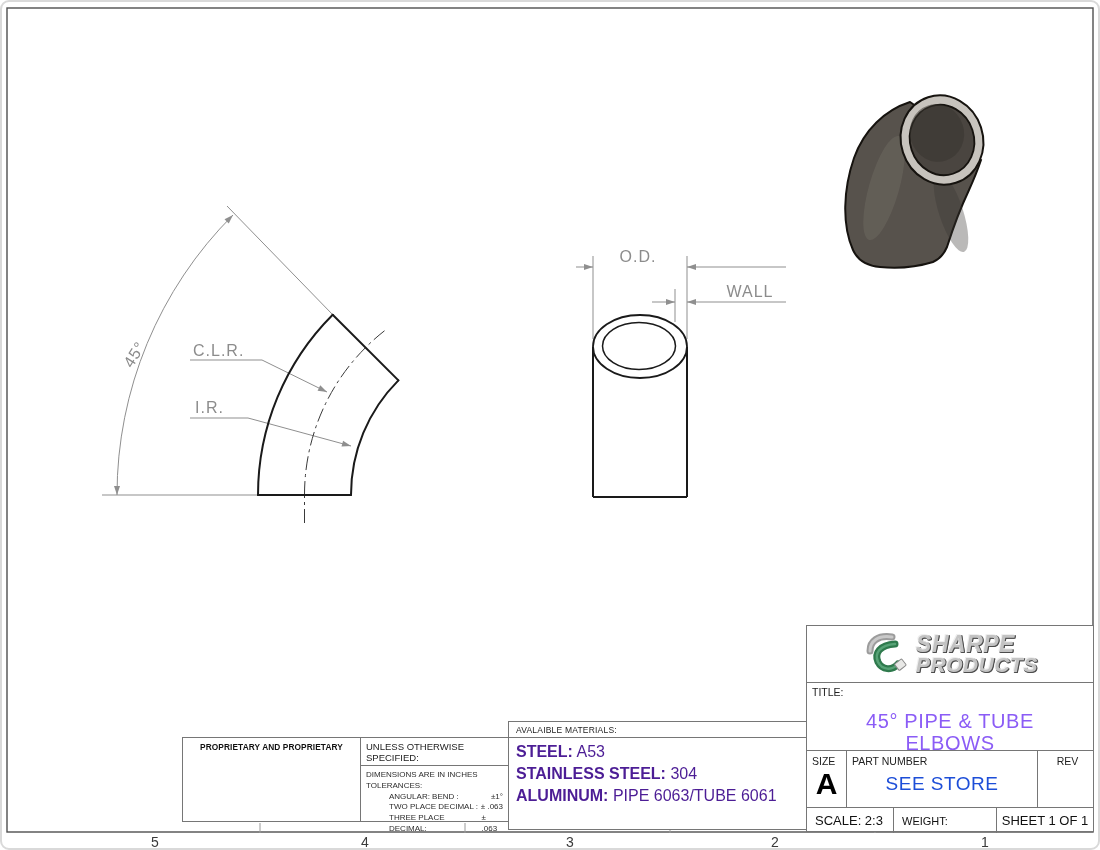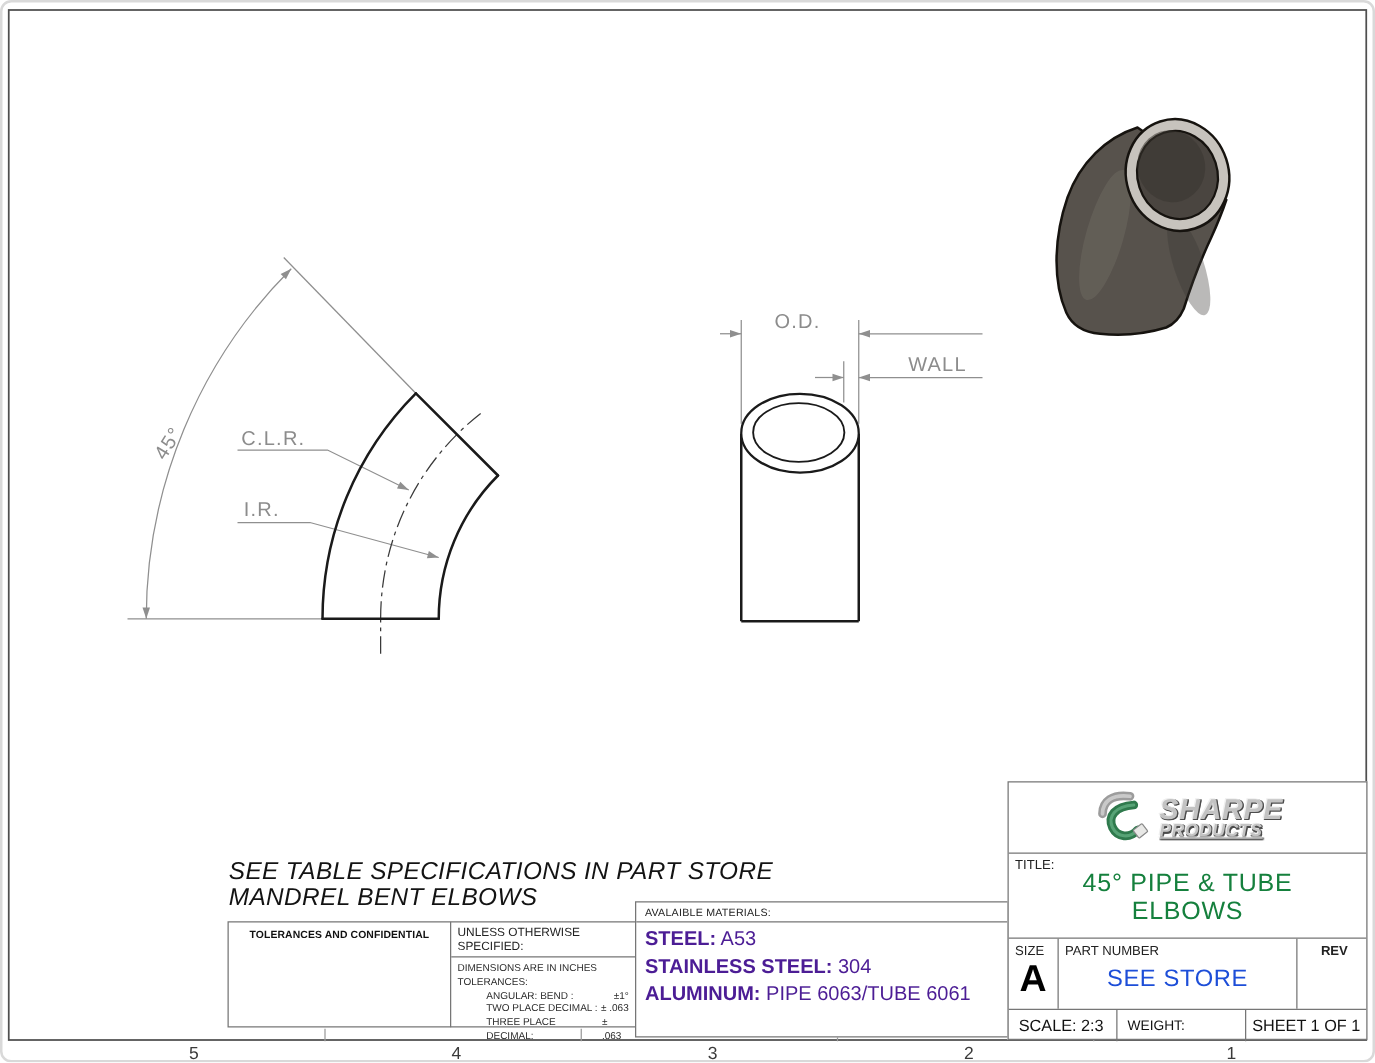--- a/index.html
+++ b/index.html
@@ -29,30 +29,30 @@
   .mat-body{padding:3px 6px 0 7px;font-size:16px;color:#4c1d95;line-height:1.37;}
   .mat-row b{font-weight:bold;}
 
   .tb-right{left:806px;top:625px;width:288px;height:207px;border:1px solid #767676;padding:0;}
   .tb-row{position:absolute;left:0;right:0;box-sizing:border-box;}
   .row-logo{top:0;height:57px;border-bottom:1px solid #767676;display:flex;align-items:center;justify-content:center;gap:6px;}
   .logo-words{display:flex;flex-direction:column;align-items:flex-start;line-height:.92;}
   .logo-word{font-weight:bold;font-style:italic;letter-spacing:.5px;color:#c3c3c3;
     text-shadow:-1px -1px 0 #efefef,1px 1px 0 #4c4c4c,1px 0 0 #5a5a5a,0 1px 0 #5a5a5a;}
   .logo-word.l1{font-size:23px;}
-  .logo-word.l2{font-size:14px;text-decoration:underline;}
+  .logo-word.l2{font-size:21px;}
   .row-title{top:57px;height:68px;border-bottom:1px solid #767676;}
   .title-label{position:absolute;left:5px;top:3px;font-size:10.5px;color:#222;}
-  .title-main{position:absolute;left:0;right:0;top:13px;text-align:center;font-size:20px;
-    letter-spacing:.6px;color:#15803d;line-height:1.1;}
+  .title-main{position:absolute;left:0;right:0;top:27px;text-align:center;font-size:20px;
+    letter-spacing:.6px;color:#8b5cf6;line-height:1.1;}
   .row-size{top:125px;height:57px;border-bottom:1px solid #767676;}
   .cell{position:absolute;top:0;bottom:0;box-sizing:border-box;}
   .c-size{left:0;width:40px;border-right:1px solid #767676;}
   .c-part{left:40px;width:191px;border-right:1px solid #767676;}
-  .c-rev{left:235px;right:0;font-weight:bold;}
+  .c-rev{left:235px;right:0;}
   .cell-label{font-size:10.5px;color:#222;padding:4px 0 0 5px;}
   .c-rev .cell-label{text-align:center;padding-left:0;}
   .size-big{font-size:30px;font-weight:bold;color:#000;text-align:center;margin-top:0px;}
   .part-big{font-size:19px;color:#1d4ed8;text-align:center;margin-top:6px;letter-spacing:.5px;}
   .row-scale{top:182px;height:25px;display:flex;}
   .sc-cell{box-sizing:border-box;display:flex;align-items:center;padding-left:8px;color:#111;}
   .sc-scale{width:87px;border-right:1px solid #767676;font-size:13px;}
   .sc-weight{width:103px;border-right:1px solid #767676;font-size:11px;}
   .sc-sheet{flex:1;font-size:13px;justify-content:center;padding-left:0;}
 
@@ -153,27 +153,23 @@
                C 974 179, 978 169, 981 160
                C 962 148, 940 122, 910 102 Z" fill="#57524c" stroke="#16130f" stroke-width="2"></path>
       <ellipse cx="884" cy="188" rx="15" ry="54" transform="rotate(16 884 188)" fill="#716c64" opacity="0.45"></ellipse>
       <ellipse cx="951" cy="212" rx="12" ry="42" transform="rotate(-18 951 212)" fill="#3a3733" opacity="0.35"></ellipse>
       <ellipse cx="942" cy="140" rx="41" ry="45" transform="rotate(-18 942 140)" fill="#c7c3bd" stroke="#16130f" stroke-width="2"></ellipse>
       <ellipse cx="942" cy="140" rx="32" ry="35.5" transform="rotate(-18 942 140)" fill="#4a4540" stroke="#16130f" stroke-width="1.8"></ellipse>
       <ellipse cx="937" cy="133" rx="27" ry="29" transform="rotate(-18 937 133)" fill="#38342f" opacity="0.55"></ellipse>
     </g>
   </svg>
 
-  <div class="note">
-    <div>SEE TABLE SPECIFICATIONS IN PART STORE</div>
-    <div>MANDREL BENT ELBOWS</div>
-  </div>
 
   <div class="tb-box prop">
-    <div class="prop-head">TOLERANCES AND CONFIDENTIAL</div>
+    <div class="prop-head">PROPRIETARY AND PROPRIETARY</div>
   </div>
 
   <div class="tb-box tol">
     <div class="tol-head">UNLESS OTHERWISE SPECIFIED:</div>
     <div class="tol-body">
       <div>DIMENSIONS ARE IN INCHES</div>
       <div>TOLERANCES:</div>
       <div class="tol-row">
         <span>ANGULAR: BEND :</span>
         <span>±1°</span>

